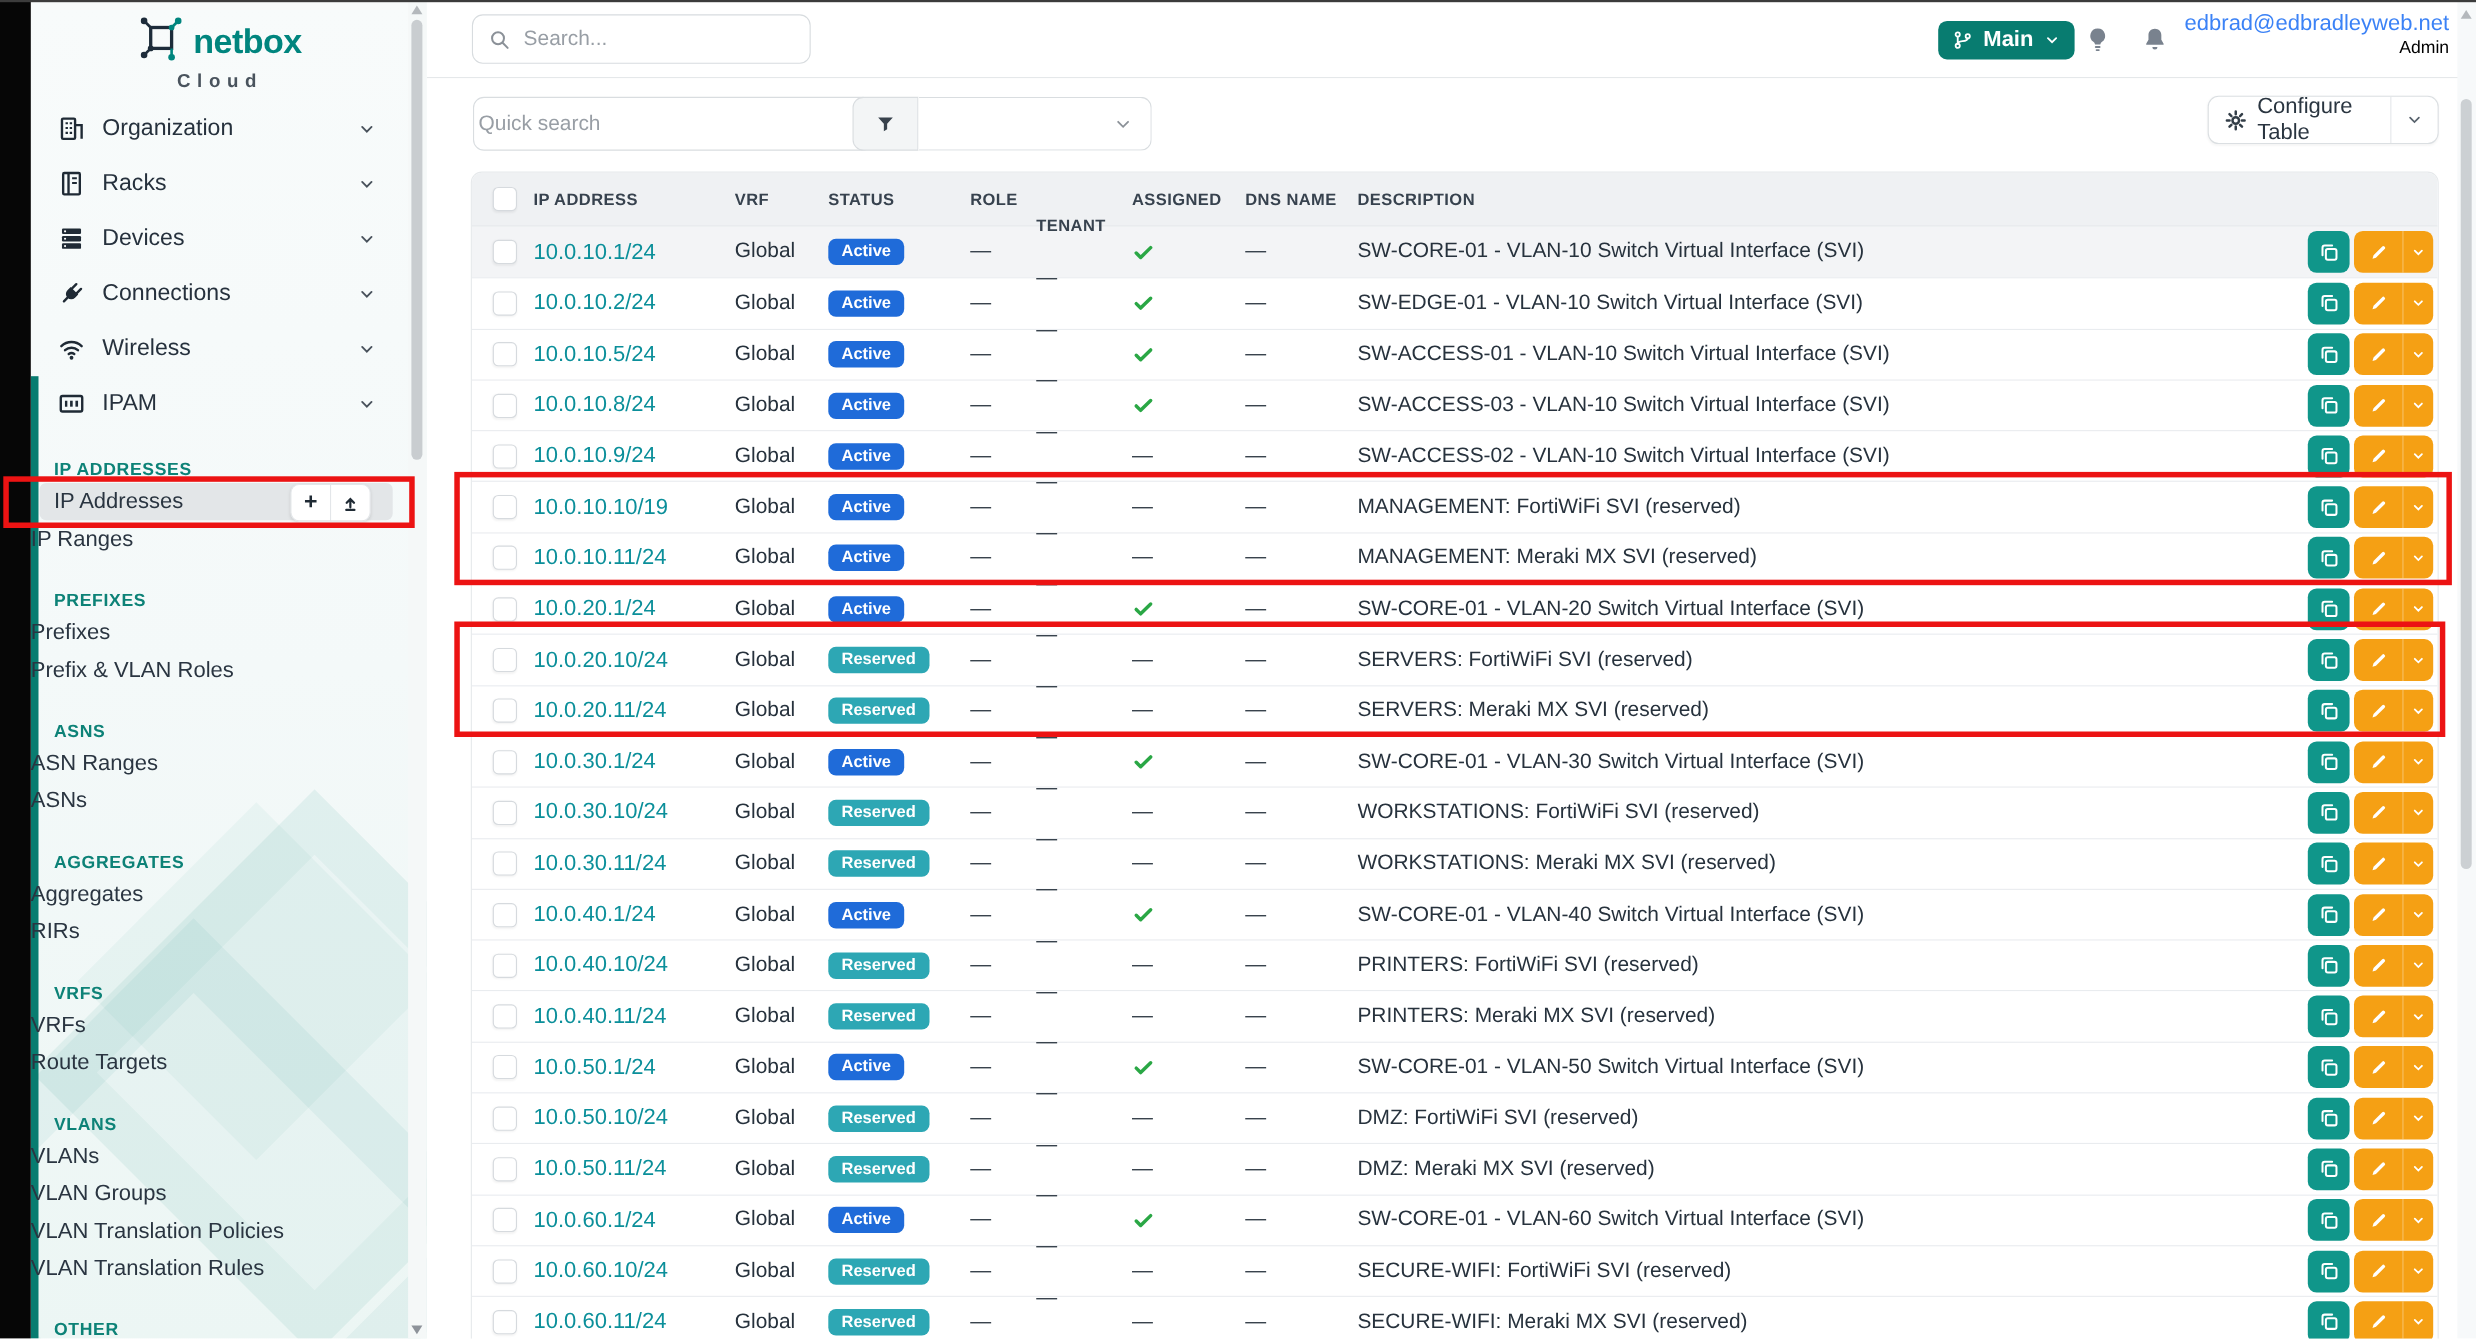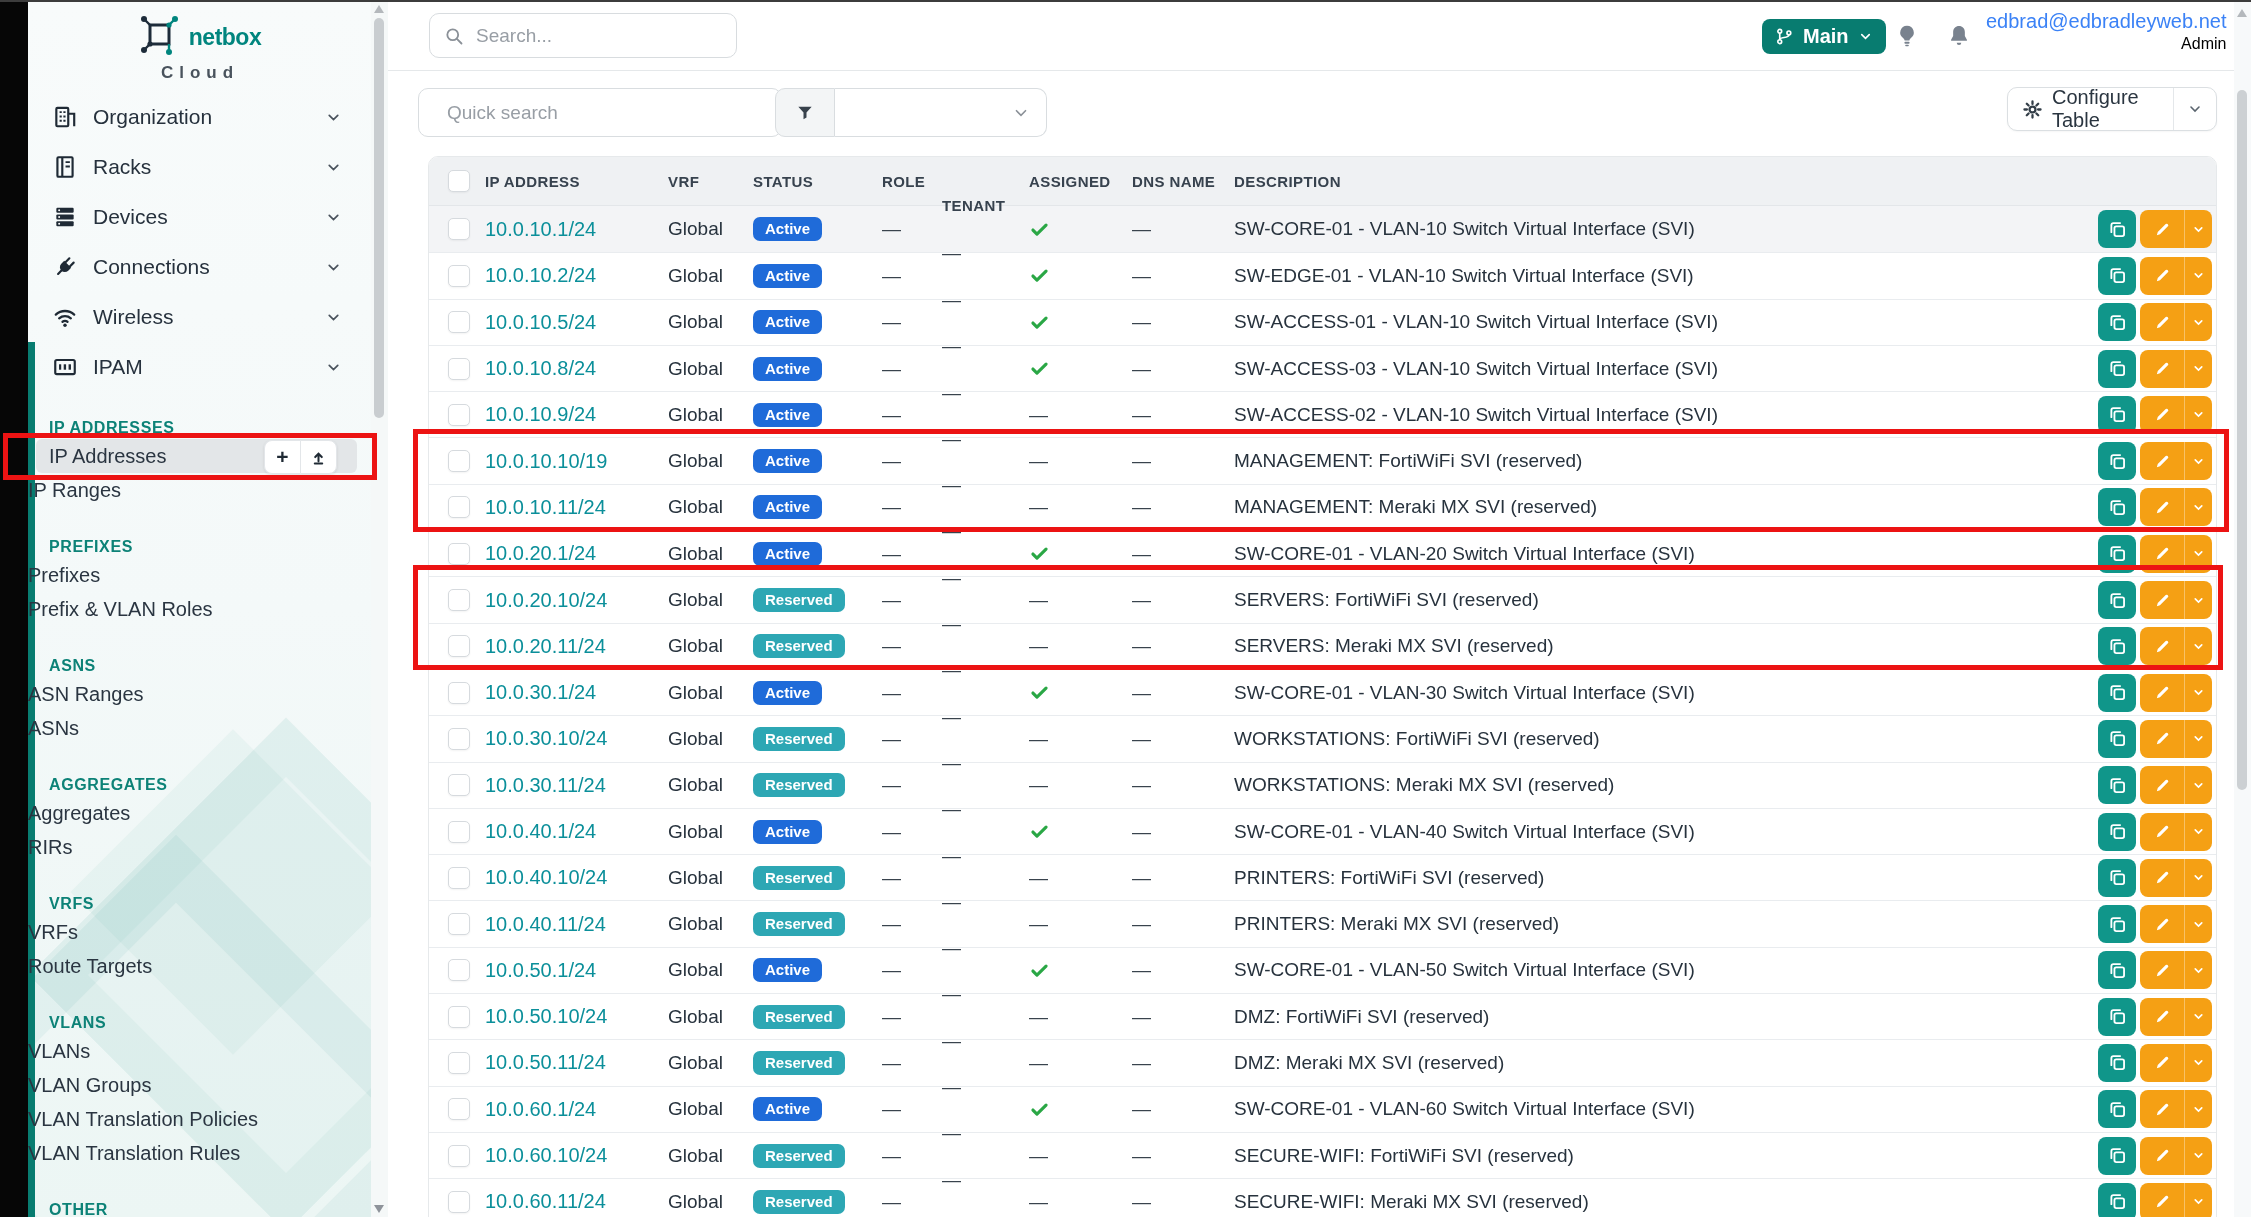--- a/index.html
+++ b/index.html
@@ -15,21 +15,21 @@
   .sidebar{left:28px;top:0;width:360px;height:100%;z-index:20;overflow:hidden;
     background:linear-gradient(180deg,#f8fbfb 0%,#f4f9f9 50%,#ecf6f4 100%);}
   .pat{position:absolute;transform:rotate(45deg);}
   .pat1{left:-60px;bottom:-120px;width:320px;height:320px;border:48px solid rgba(0,133,126,.055);}
   .pat2{right:-80px;bottom:60px;width:280px;height:280px;border:42px solid rgba(0,133,126,.045);background:rgba(0,133,126,.03);}
   .pat3{left:90px;bottom:210px;width:230px;height:230px;background:rgba(0,133,126,.045);}
   .ipam-accent{left:0;top:342px;bottom:0;width:7px;background:var(--accent_teal);z-index:3;}
 
   .logo-block{left:0;top:14px;width:344px;text-align:center;z-index:4;}
   .logo-row{display:flex;align-items:center;justify-content:center;gap:10px;}
-  .brand-name{font-size:23px;font-weight:700;color:var(--brand_teal);letter-spacing:-.5px;}
+  .brand-name{font-size:31px;font-weight:700;color:var(--brand_teal);letter-spacing:-.5px;}
   .brand-sub{margin-top:3px;font-size:17px;font-weight:700;letter-spacing:6px;color:#49535d;}
 
   .menu{left:0;top:92px;width:344px;z-index:4;}
   .menu-item{height:50px;display:flex;align-items:center;padding-left:24px;cursor:pointer;color:#26313d;}
   .menu-item .mi-icon{width:26px;height:26px;color:#1f2a35;flex:0 0 26px;display:flex;align-items:center;}
   .menu-item .mi-label{margin-left:15px;font-size:21px;}
   .menu-item .mi-chevron{margin-left:auto;margin-right:30px;color:#49525c;display:flex;}
 
   .submenu{left:0;top:404px;width:344px;z-index:4;}
   .sm-section{margin-bottom:16px;}
@@ -55,22 +55,22 @@
   .search-box input{border:none;outline:none;font-size:19px;width:100%;font-family:inherit;color:#3c4650;}
   .search-box input::placeholder,.qs-input::placeholder{color:#989ea5;}
   .main-btn{position:absolute;left:1374px;top:19px;height:35px;padding:0 13px;background:var(--accent_teal);border:none;
     border-radius:8px;display:flex;align-items:center;gap:9px;color:#fff;font-size:20px;font-weight:700;cursor:pointer;font-family:inherit;}
   .icon-btn{position:absolute;top:22px;width:28px;height:28px;color:#79828e;cursor:pointer;display:flex;align-items:center;justify-content:center;}
   .user-block{position:absolute;left:1598px;top:10px;line-height:1.15;cursor:pointer;}
   .user-email{font-size:20px;color:#3b82f6;}
   .user-role{font-size:16px;color:#000000;margin-top:2px;text-align:right;}
 
   
-  .qs-input{left:418px;top:88px;width:364px;height:49px;border:1px solid #d9dde0;border-radius:10px;
-    box-sizing:border-box;padding:0 28px;font-size:19px;font-family:inherit;color:#3c4650;outline:none;}
+  .qs-input{left:430px;top:88px;width:364px;height:49px;border:1px solid #d9dde0;border-radius:10px;
+    box-sizing:border-box;padding:0 4px;font-size:19px;font-family:inherit;color:#3c4650;outline:none;}
   .filter-group{left:775px;top:88px;height:49px;display:flex;}
   .funnel-btn{width:60px;height:49px;background:#f3f5f6;border:1px solid #d9dde0;border-radius:10px 0 0 10px;
     display:flex;align-items:center;justify-content:center;cursor:pointer;box-sizing:border-box;}
   .filter-select{width:212px;height:49px;background:#fff;border:1px solid #d9dde0;border-left:none;border-radius:0 10px 10px 0;
     display:flex;align-items:center;justify-content:flex-end;padding-right:16px;color:#8b9198;cursor:pointer;box-sizing:border-box;}
   .config-btn{left:2007px;top:87px;width:210px;height:44px;background:#fff;border:1px solid #dbdfe2;border-radius:10px;
     display:flex;align-items:center;box-sizing:border-box;box-shadow:0 1px 2px rgba(0,0,0,.04);cursor:pointer;}
   .config-main{flex:1;display:flex;align-items:center;gap:9px;padding-left:14px;font-size:20px;color:#2a3540;}
   .config-split{width:42px;align-self:stretch;border-left:1px solid #e4e7ea;display:flex;align-items:center;justify-content:center;color:#5a646e;}
 

